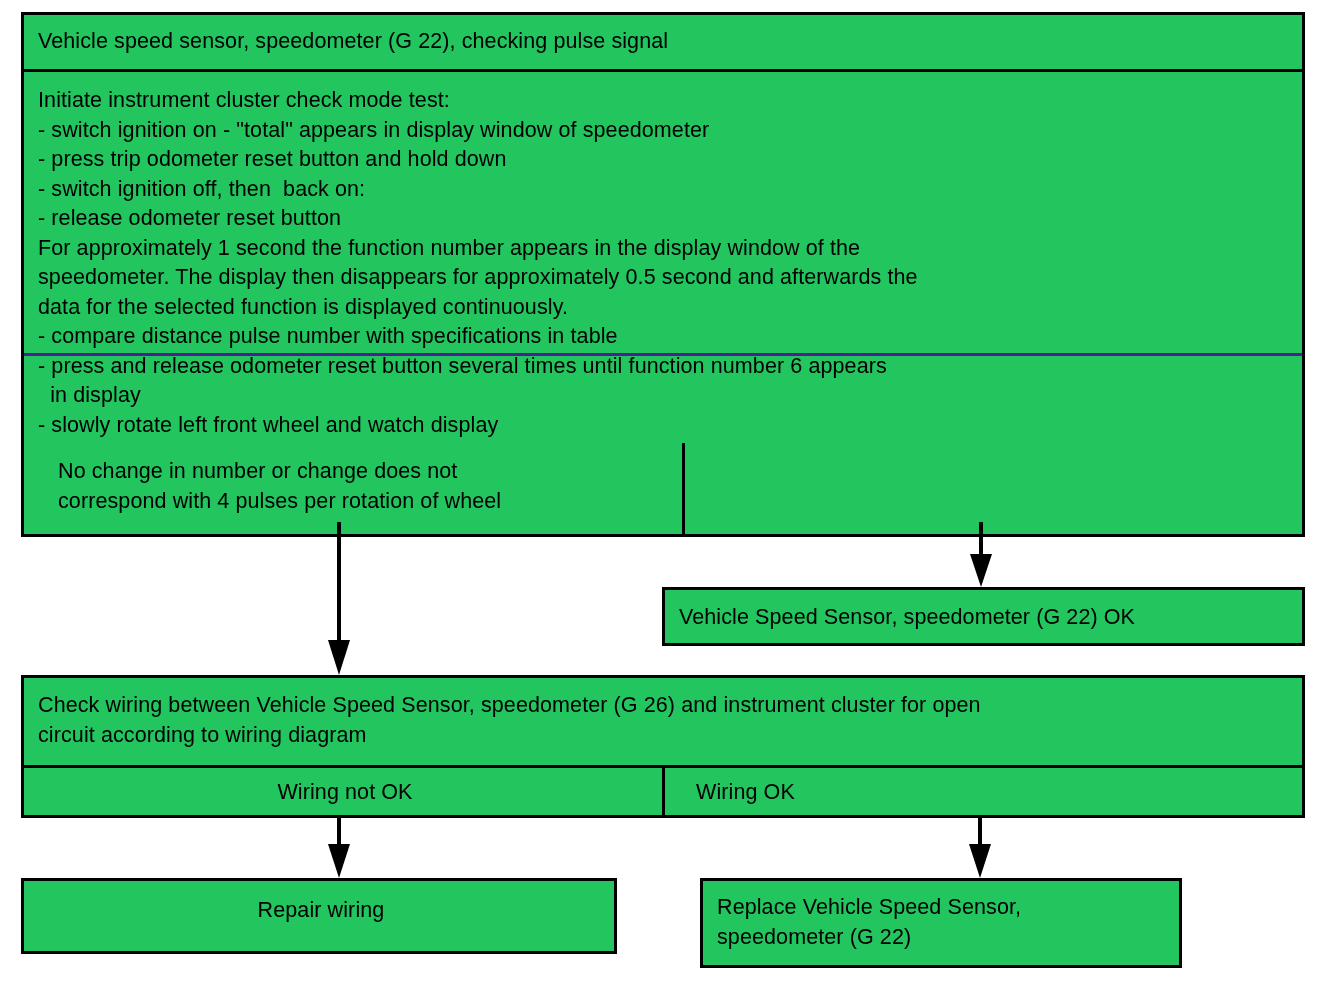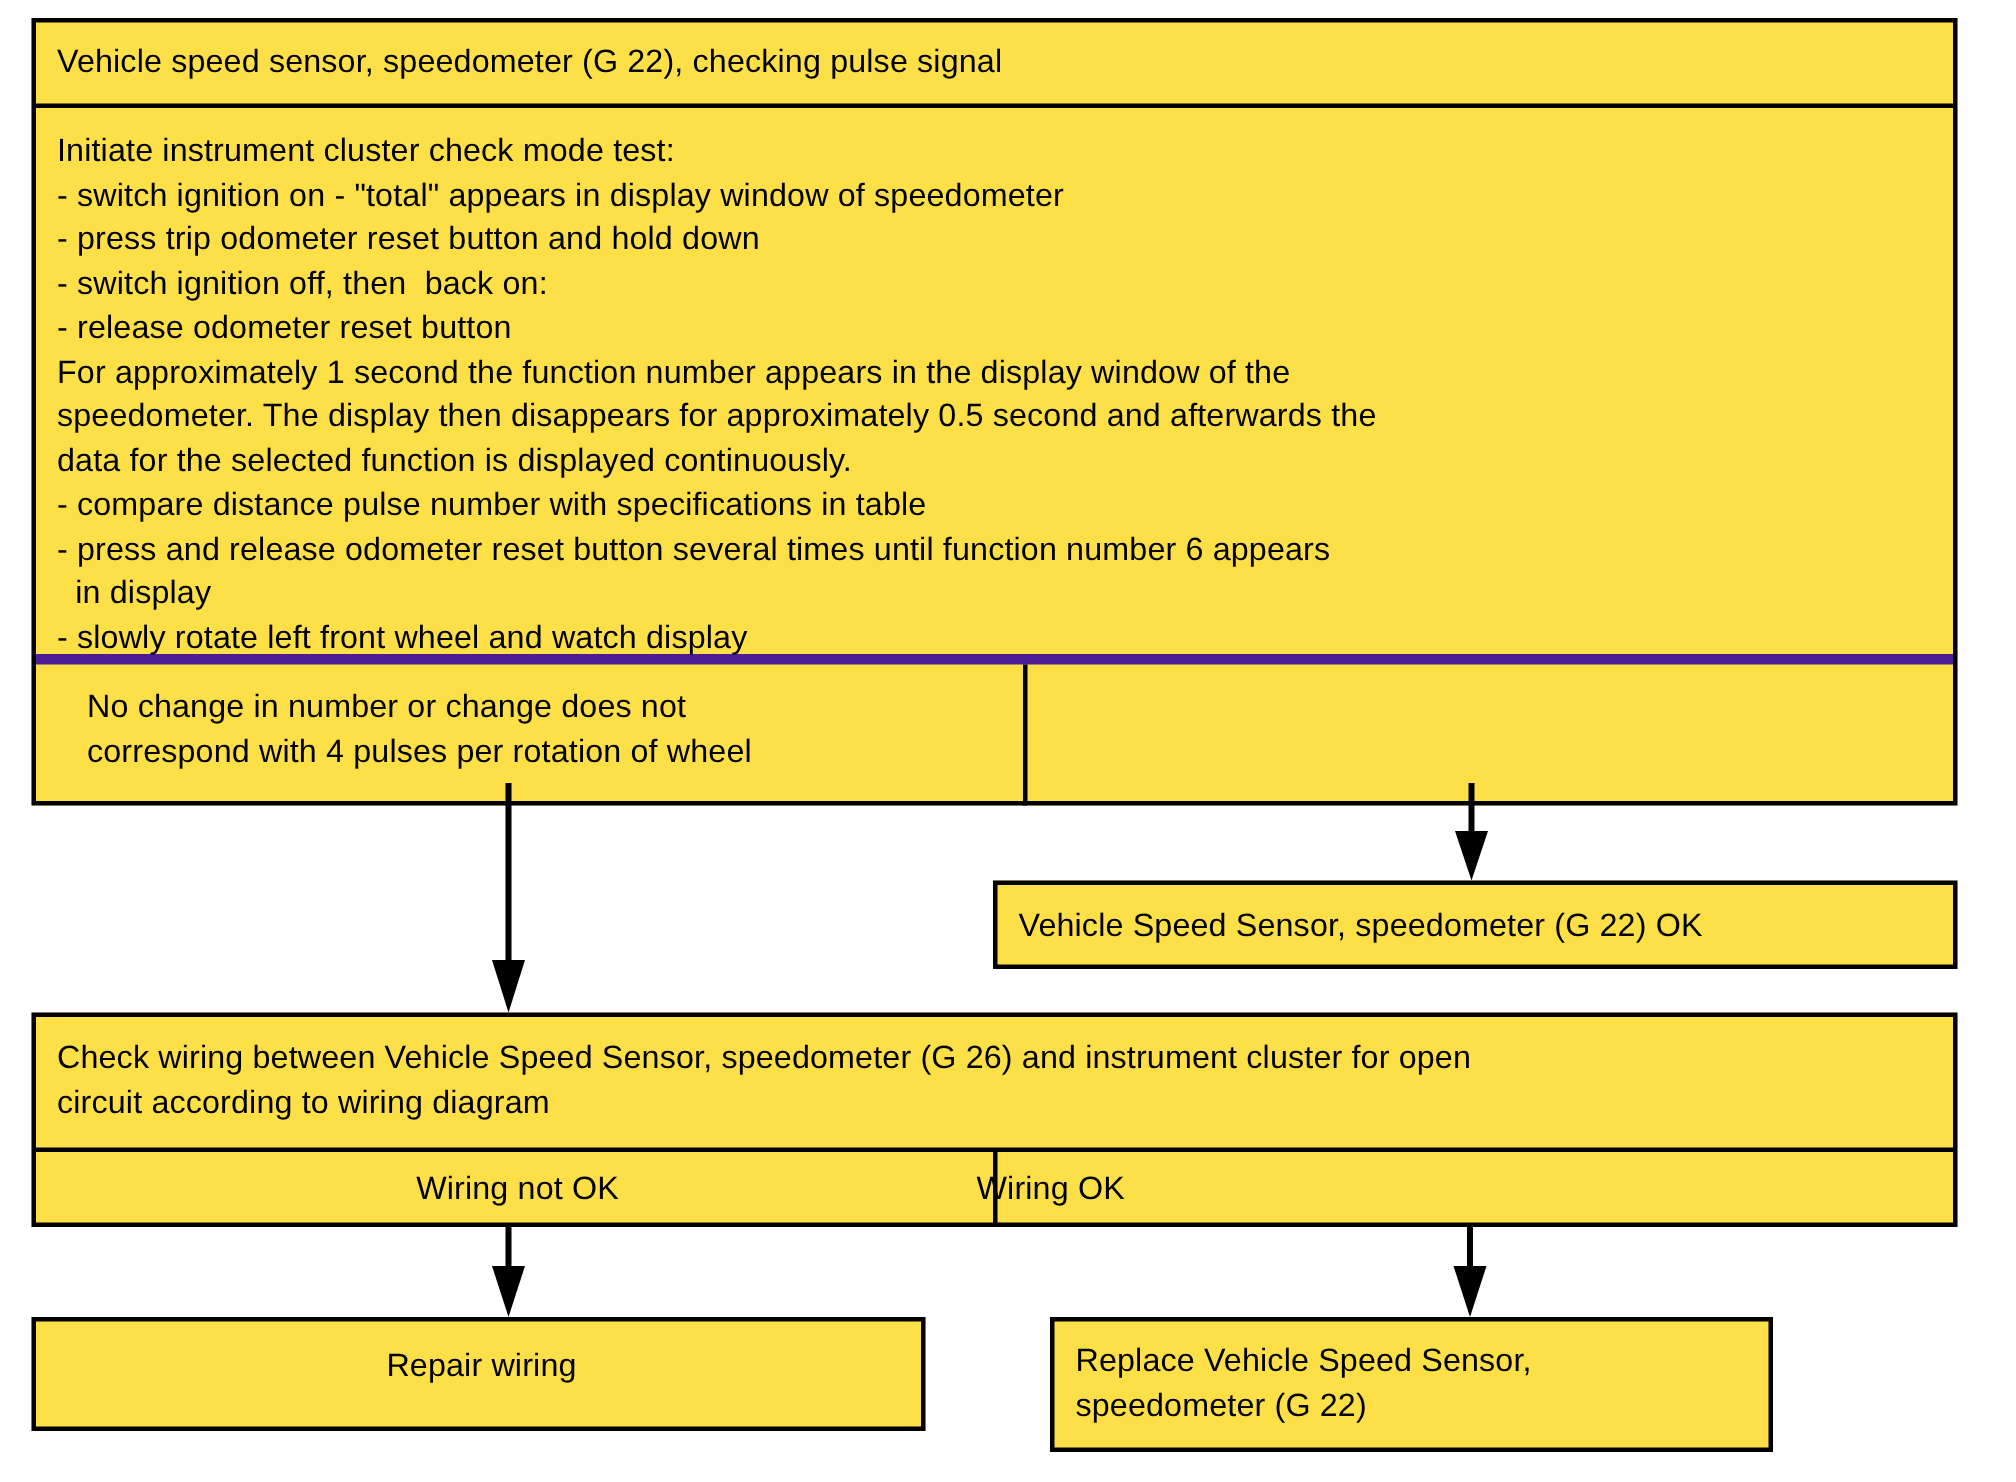--- a/index.html
+++ b/index.html
@@ -17,21 +17,21 @@
   }
   .stage {
     position: absolute;
     left: 0; top: 0;
     width: 1344px;
     height: 988px;
   }
   .box {
     position: absolute;
     border: 3px solid #000000;
-    background: #fde047;
+    background: #22c55e;
     box-sizing: border-box;
     text-decoration: underline;
   }
   .box-inner {
     position: absolute;
     left: 14px;
     right: 10px;
     top: 8px;
   }
   .txt {
@@ -53,22 +53,22 @@
     width: 100%;
     height: 57px;
     border-bottom: 3px solid #000000;
     box-sizing: border-box;
   }
   #top-title-cell .box-inner { top: 12px; }
   #top-body-cell {
     position: absolute;
     left: 0; top: 57px;
     width: 100%;
-    height: 371px;
-    border-bottom: 7px solid #4c1d95;
+    height: 284px;
+    border-bottom: 3px solid #4c1d95;
     box-sizing: border-box;
     padding-left: 44px;
   }
   #top-body-cell .box-inner { top: 14px; }
   #split-left-cell {
     position: absolute;
     left: 0; top: 428px;
     width: 641px;
     height: 94px;
     border-right: 3px solid #000000;
@@ -111,21 +111,21 @@
     position: absolute;
     left: 0; top: 90px;
     width: 641px;
     height: 50px;
     border-right: 3px solid #000000;
     box-sizing: border-box;
     text-align: center;
   }
   #wiring-ok-cell {
     position: absolute;
-    left: 613px; top: 90px;
+    left: 658px; top: 90px;
     width: 643px;
     height: 50px;
     box-sizing: border-box;
   }
   #wiring-notok-cell .box-inner, #wiring-ok-cell .box-inner { top: 10px; }
 
   #repair-box {
     left: 21px;
     top: 878px;
     width: 596px;

